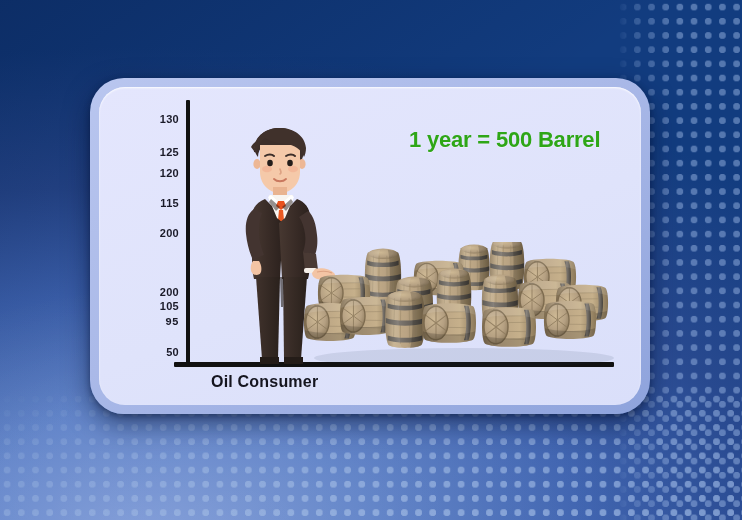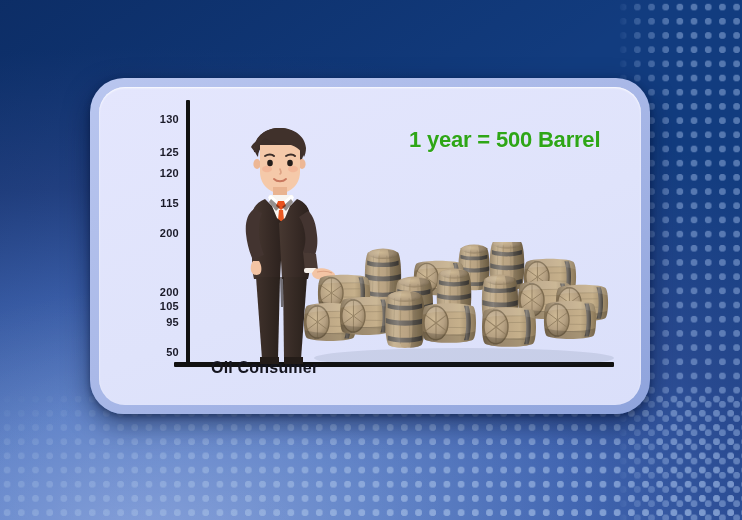--- a/index.html
+++ b/index.html
@@ -72,21 +72,21 @@
   }
   #ticks{position:absolute;left:40px;top:0;width:40px;height:280px;}
 
   #headline{
     position:absolute;left:310px;top:40px;
     font-size:22px;font-weight:800;color:#2ea617;
     letter-spacing:-.2px;white-space:nowrap;
     text-shadow:0 1px 0 rgba(255,255,255,.35);
   }
   #axis-caption{
-    position:absolute;left:112px;top:272px;
+    position:absolute;left:112px;top:286px;
     font-size:16px;font-weight:800;color:#15151f;letter-spacing:.2px;
   }
 
   
   #person{position:absolute;left:130px;top:38px;width:112px;height:242px;}
 
   
   #barrels{position:absolute;left:205px;top:155px;width:315px;height:124px;}
   .barrel{position:absolute;}
 </style>
@@ -107,21 +107,21 @@
       <div id="x-axis"></div>
 
       <div id="ticks">
           <div class="tick-label" style="top: 27px;">130</div>
           <div class="tick-label" style="top: 60px; text-align: right;">125</div>
           <div class="tick-label" style="top: 80.75px; text-align: right;">120</div>
           <div class="tick-label" style="top: 110.625px;">115</div>
           <div class="tick-label" style="top: 140.5px;">200</div>
           <div class="tick-label" style="top: 170.375px; margin-top: 44px;">105</div>
           <div class="tick-label" style="top: 200.25px;">200</div>
-          <div class="tick-label" style="top: 230.125px;">95</div>
+          <div class="tick-label" style="top: 230.125px; font-family: Liberation Mono, monospace;">95</div>
           <div class="tick-label" style="top: 260px;">50</div>
         </div>
 
       <div id="headline" style="color: rgb(46, 166, 23);">1 year = 500 Barrel</div>
       <div id="axis-caption">Oil Consumer</div>
 
       <svg id="person" viewBox="0 0 112 242" xmlns="http://www.w3.org/2000/svg">
         <defs>
           <linearGradient id="suitG" x1="0" y1="0" x2="1" y2="0">
             <stop offset="0%" stop-color="#473831"></stop>

